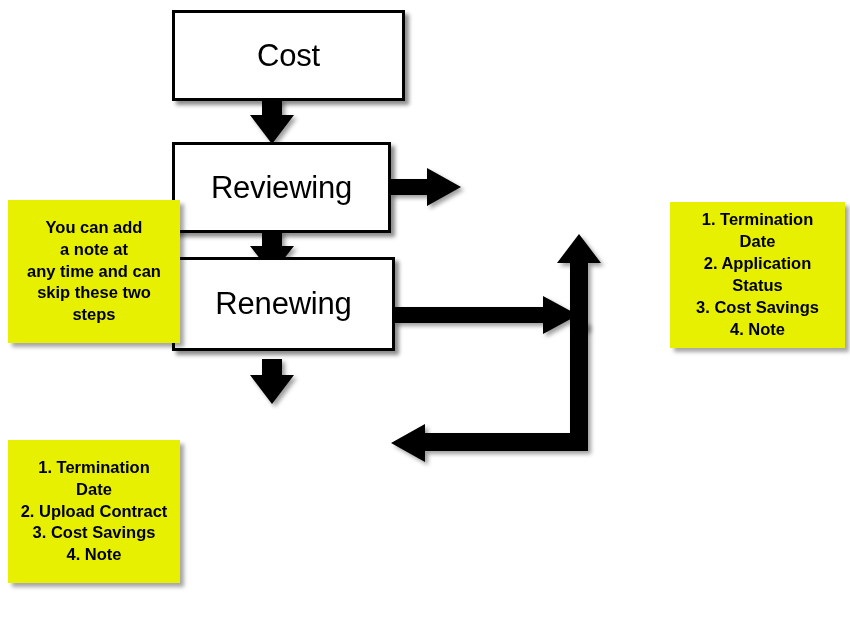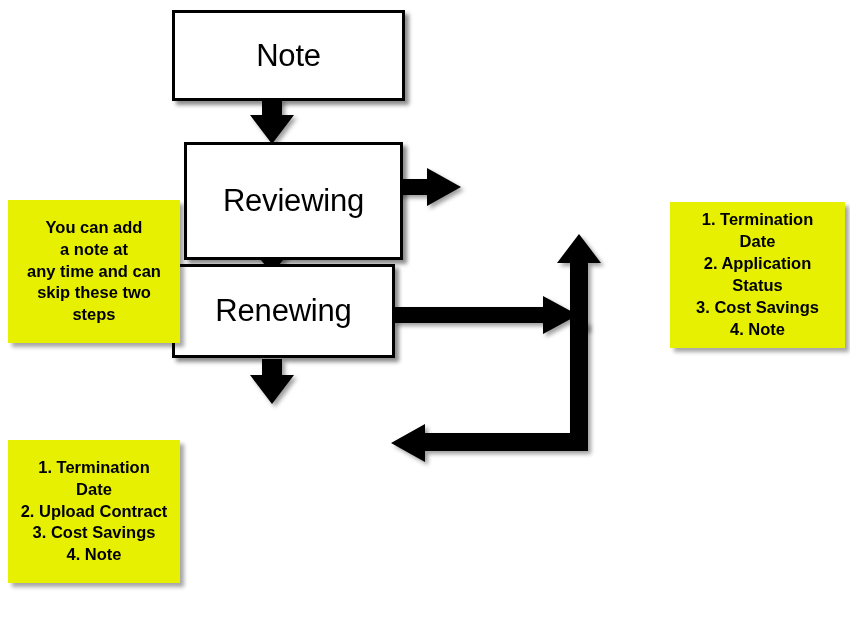--- a/index.html
+++ b/index.html
@@ -98,29 +98,29 @@
       <polygon fill="#000000" points="570,330 588,330 588,263 601,263 579,234 557,263 570,263"></polygon>
     </g>
 
     <g filter="url(#softshadow)">
       <polygon fill="#000000" points="570,322 588,322 588,451 570,451"></polygon>
       <polygon fill="#000000" points="588,433 588,451 425,451 425,462 391,443 425,424 425,433"></polygon>
     </g>
   </svg>
 
   <div class="node" style="left:172px; top:10px; width:233px; height:91px;">
-    <span class="node-lines">Note</span>
+    <span class="node-lines">Cost</span>
   </div>
 
-  <div class="node" style="left:184px; top:142px; width:219px; height:118px;">
+  <div class="node" style="left:172px; top:142px; width:219px; height:91px;">
     <span class="node-lines">Reviewing</span>
   </div>
 
 
-  <div class="node" style="left:172px; top:264px; width:223px; height:94px;">
+  <div class="node" style="left:172px; top:257px; width:223px; height:94px;">
     <span class="node-lines">Renewing</span>
   </div>
 
 
   <div class="note" style="left:8px; top:200px; width:172px; height:143px;">
     <span class="note-lines">You can add
 a note at
 any time and can
 skip these two
 steps</span>

